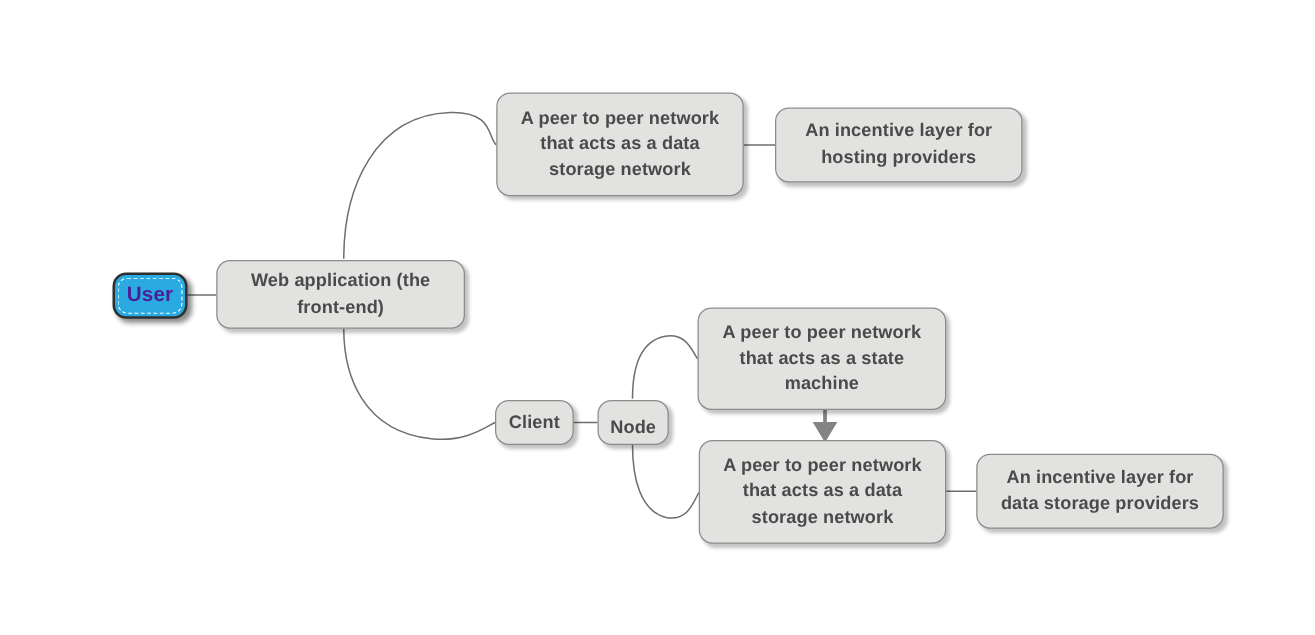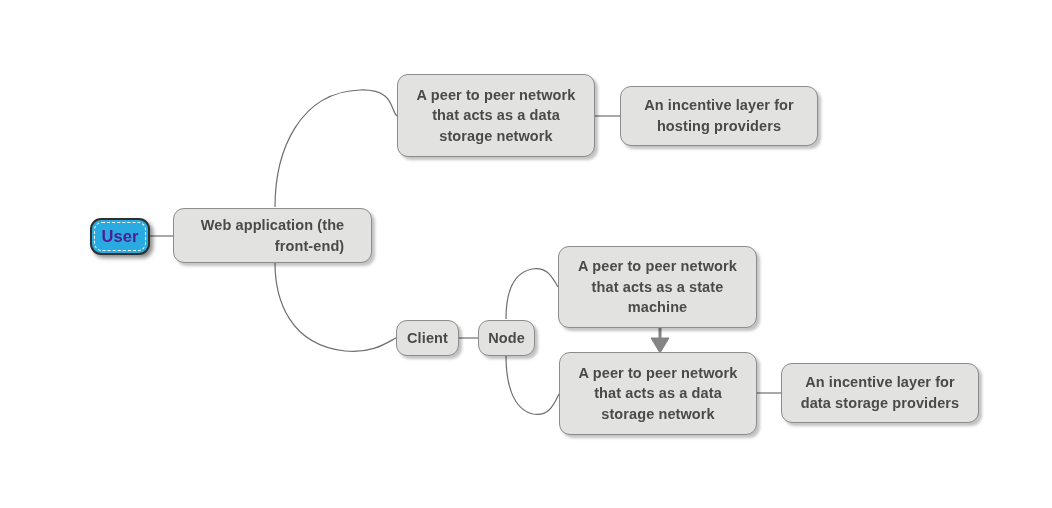--- a/index.html
+++ b/index.html
@@ -96,41 +96,41 @@
     <path d="M 651 338 L 669 338 L 660 353 Z" fill="#848484" stroke="#848484" stroke-width="1"></path>
 
     <path d="M 757 393 L 781 393" fill="none" stroke="#6e6e6e" stroke-width="1.2"></path>
   </svg>
 
   <div class="node node-user" style="left:90px; top:218px; width:60px; height:37px;">
     <span class="sel"></span>
     <span class="txt">User</span>
   </div>
 
-  <div class="node" style="left:173px; top:208px; width:199px; height:55px;text-align:right;">
+  <div class="node" style="left:173px; top:208px; width:199px; height:55px;">
     <span class="txt">Web application (the
 front-end)</span>
   </div>
 
   <div class="node" style="left:397px; top:74px; width:198px; height:83px;">
     <span class="txt">A peer to peer network
 that acts as a data
 storage network</span>
   </div>
 
   <div class="node" style="left:620px; top:86px; width:198px; height:60px;">
     <span class="txt">An incentive layer for
 hosting providers</span>
   </div>
 
   <div class="node node-small" style="left:396px; top:320px; width:63px; height:36px;">
     <span class="txt">Client</span>
   </div>
 
-  <div class="node node-small" style="left:478px; top:320px; width:57px; height:36px;">
+  <div class="node node-small" style="left:478px; top:320px; width:57px; height:36px;align-items:flex-end;">
     <span class="txt">Node</span>
   </div>
 
   <div class="node" style="left:558px; top:246px; width:199px; height:82px;">
     <span class="txt">A peer to peer network
 that acts as a state
 machine</span>
   </div>
 
   <div class="node" style="left:559px; top:352px; width:198px; height:83px;">

